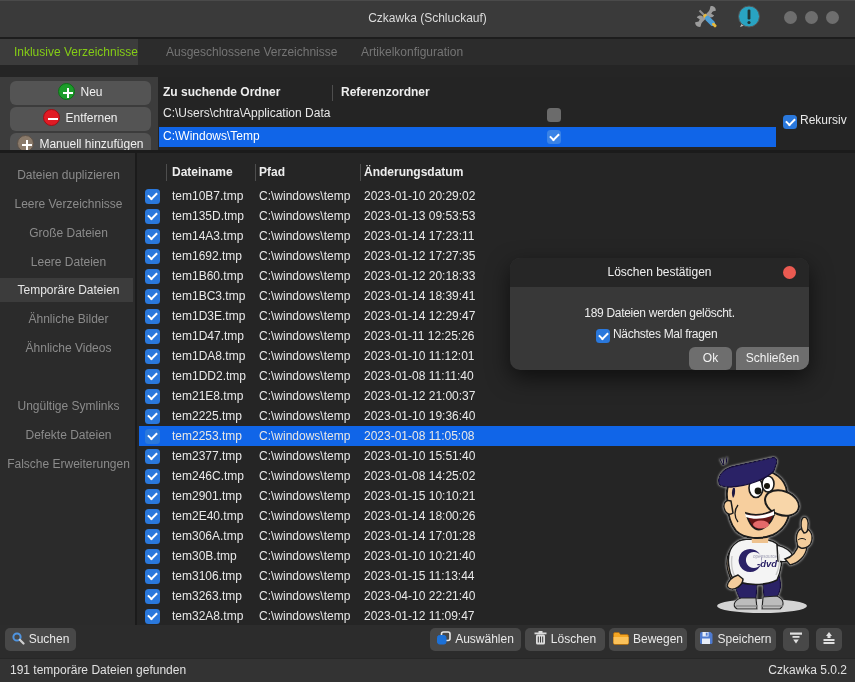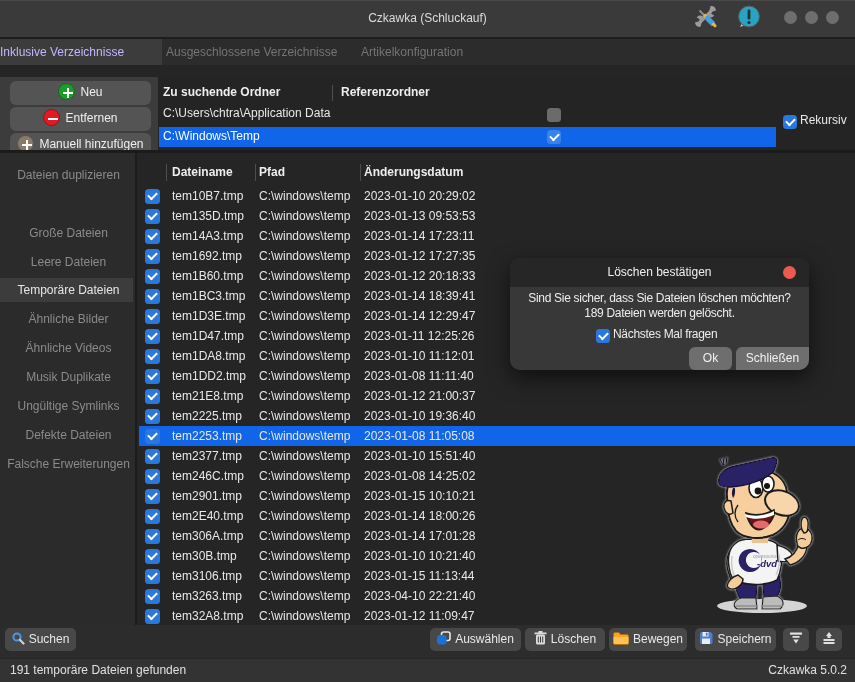--- a/index.html
+++ b/index.html
@@ -7,21 +7,21 @@
   body { font-family:"Liberation Sans", sans-serif; font-size:12px; color:#e8e8e8; background:#252525; position:relative; }
   .abs { position:absolute; }
 
   
   #titlebar { position:absolute; left:0; top:0; width:855px; height:37px; background:#3a3a3a; border-top:1px solid #4a4a4a; }
   #titletext { position:absolute; left:0; top:0; width:855px; height:37px; line-height:34px; text-align:center; color:#dcdcdc; }
   .windot { position:absolute; top:10px; width:13px; height:13px; border-radius:50%; background:#6e6e6e; }
 
   
   #tabstrip { position:absolute; left:0; top:37px; width:855px; height:28px; background:#2c2c2c; border-top:2px solid #1d1d1d; }
-  #tab-active { position:absolute; left:0; top:0; width:162px; height:26px; background:#3c3c3c; color:#c4b5fd; text-align:left; line-height:26px; }
+  #tab-active { position:absolute; left:0; top:0; width:138px; height:26px; background:#3c3c3c; color:#84cc16; text-align:right; line-height:26px; }
   .tab-inactive { position:absolute; top:0; height:26px; line-height:26px; color:#757575;margin-left:20px; }
 
   
   #topc { position:absolute; left:0; top:65px; width:855px; height:85px; background:#242424;margin-top:12px; }
   #topleft { position:absolute; left:0; top:0; width:158px; height:85px; background:#3c3c3c; }
   .tbtn { position:absolute; left:10px; width:141px; height:24px; background:#545454; border-radius:6px; color:#f0f0f0; text-align:center; line-height:23px; }
   .cir { display:inline-block; width:17px; height:17px; border-radius:50%; vertical-align:-4px; margin-right:5px; position:relative; }
   .cir:before { content:""; position:absolute; left:3.5px; top:7.5px; width:10px; height:2px; background:#fff; }
   .cir.plus:after { content:""; position:absolute; left:7.5px; top:3.5px; width:2px; height:10px; background:#fff; }
 
@@ -109,26 +109,26 @@
   <div class="cb on" style="left:547px;top:53px;background:#3a83e6"></div>
   <div class="cb on" style="left:783px;top:38px"></div>
   <div class="abs" style="left:800px;top:36px">Rekursiv</div>
 </div>
 
 <div style="position:absolute;left:0;top:150px;width:855px;height:3px;background:#1b1b1b"></div>
 <div id="main">
   <div id="sidebar">
     <div id="sisel"></div>
     <div class="sitem" style="top:10px">Dateien duplizieren</div>
+    <div class="sitem" style="top:39px">Leere Verzeichnisse</div>
     <div class="sitem" style="top:68px">Große Dateien</div>
     <div class="sitem" style="top:97px">Leere Dateien</div>
     <div class="sitem" style="top:125px;color:#e6e6e6">Temporäre Dateien</div>
     <div class="sitem" style="top:154px">Ähnliche Bilder</div>
     <div class="sitem" style="top:183px">Ähnliche Videos</div>
-    <div class="sitem" style="top:212px">Musik Duplikate</div>
     <div class="sitem" style="top:241px">Ungültige Symlinks</div>
     <div class="sitem" style="top:270px">Defekte Dateien</div>
     <div class="sitem" style="top:299px">Falsche Erweiterungen</div>
   </div>
   <div id="table">
     <div class="colhead" style="left:33px;top:12px">Dateiname</div>
     <div class="colhead" style="left:120px;top:12px">Pfad</div>
     <div class="colhead" style="left:225px;top:12px">Änderungsdatum</div>
     <div class="vsep" style="left:27px;top:11px;height:17px"></div>
     <div class="vsep" style="left:116px;top:11px;height:17px"></div>
@@ -377,19 +377,18 @@
     <path d="M40 59 C49 62 60 61 69 56 L69 60 C60 64 49 65 41 62 Z" fill="#ffffff"></path>
     <ellipse cx="56" cy="69.5" rx="8" ry="4" fill="#e56a6a"></ellipse>
 
     <path d="M14 29 C12 20 19 13 30 11 L66 3 C71 1 73 5 71 10 L69 16 C60 25 42 31 26 32 C19 32 15 31 14 29 Z" fill="#2b2166" stroke="#16103a" stroke-width="1.3"></path>
     <path d="M18 10 L15 4 M21 9 L22 2 M19 10 L18 3" stroke="#16103a" stroke-width="1.4"></path>
   </g>
 </svg>
 
 <div id="dialog">
   <div id="dlghead">Löschen bestätigen<div id="dlgclose"></div></div>
-  <div class="dlgtext" style="top:33px">Sind Sie sicher, dass Sie Dateien löschen möchten?</div>
   <div class="dlgtext" style="top:48px">189 Dateien werden gelöscht.</div>
   <div class="cb on" style="left:86px;top:71px"></div>
   <div class="dlgtext" style="left:103px;top:69px;width:auto;text-align:left">Nächstes Mal fragen</div>
   <div class="dlgbtn" style="left:179px;top:89px;width:43px;border-radius:6px">Ok</div>
   <div class="dlgbtn" style="left:226px;top:89px;width:73px;border-radius:6px 0 10px 0">Schließen</div>
 </div>
 
 </body></html>

